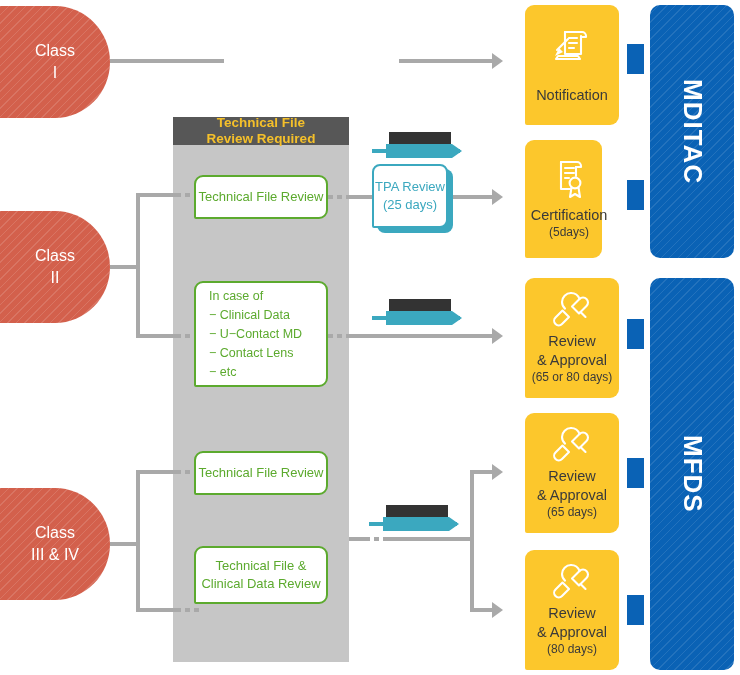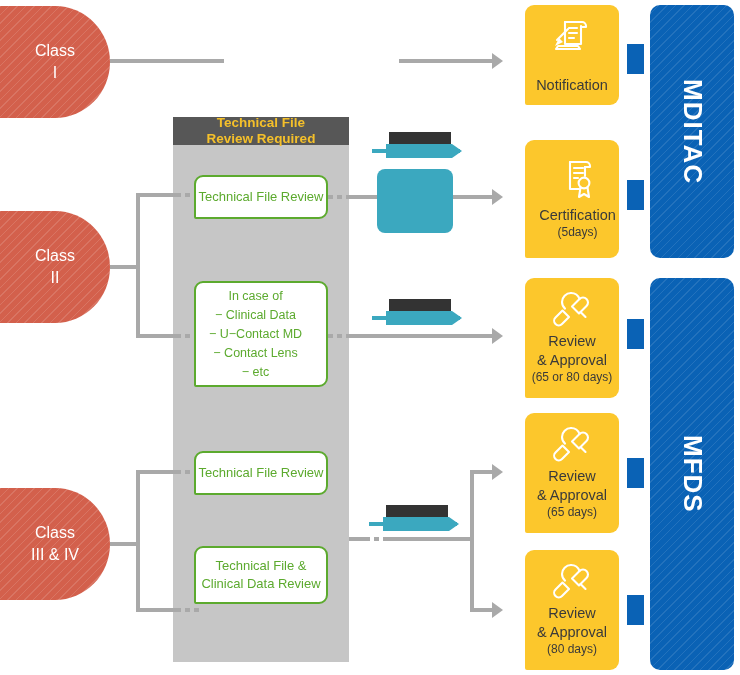--- a/index.html
+++ b/index.html
@@ -22,21 +22,21 @@
   .grey-header{position:absolute;background:#575757;display:flex;align-items:center;
       justify-content:center;text-align:center;color:#f5c02a;font-size:13.5px;
       font-weight:bold;line-height:1.2;}
 
   
   .green-box{position:absolute;background:#ffffff;border:2px solid #5caa2e;
       border-radius:9px 9px 9px 2px;display:flex;align-items:center;justify-content:center;
       color:#5caa2e;font-size:13px;text-align:center;line-height:1.35;box-sizing:border-box;}
   .green-box.thick{border-width:3px;border-radius:8px 8px 8px 2px;}
   .green-box.left{justify-content:flex-start;text-align:left;padding-left:13px;}
-  .green-box .list{font-size:12.5px;line-height:1.52;text-align:center;}
+  .green-box .list{font-size:12.5px;line-height:1.52;}
 
   
   .teal-shadow{position:absolute;background:#3ba8bf;border-radius:8px;}
   .teal-box{position:absolute;background:#ffffff;border:2px solid #3ba8bf;
       border-radius:8px 8px 8px 2px;display:flex;align-items:center;justify-content:center;
       color:#3ba8bf;font-size:13px;text-align:center;line-height:1.4;box-sizing:border-box;}
 
   
   .tarrow{position:absolute;}
   .tarrow .bar{position:absolute;background:#3ba8bf;}
@@ -134,20 +134,26 @@
   <div class="ln" style="left:350px;top:195px;width:124px;height:4px;"></div>
 
   <div class="tarrow" style="left:372px;top:132px;width:100px;height:28px;">
     <div class="blk" style="left:17px;top:0;width:62px;height:13px;"></div>
     <div class="bar" style="left:0;top:17px;width:88px;height:4px;"></div>
     <div class="bar" style="left:14px;top:12px;width:66px;height:14px;"></div>
     <div class="tip" style="left:80px;top:12px;"></div>
   </div>
 
   <div class="teal-shadow" style="left:377px;top:169px;width:76px;height:64px;"></div>
+  <div class="teal-box" style="left:372px;top:164px;width:76px;height:64px;">
+    <div>
+      <div>TPA Review</div>
+      <div>(25 days)</div>
+    </div>
+  </div>
 
   <div class="ln" style="left:453px;top:195px;width:39px;height:4px;"></div>
   <div class="atip" style="left:492px;top:189px;"></div>
 
   <div class="ln dash" style="left:328px;top:334px;width:22px;height:4px;"></div>
   <div class="ln" style="left:350px;top:334px;width:142px;height:4px;"></div>
 
   <div class="tarrow" style="left:372px;top:299px;width:100px;height:28px;">
     <div class="blk" style="left:17px;top:0;width:62px;height:13px;"></div>
     <div class="bar" style="left:0;top:17px;width:88px;height:4px;"></div>
@@ -186,36 +192,36 @@
     <div class="tip" style="left:80px;top:12px;"></div>
   </div>
 
   <div class="ln" style="left:470px;top:470px;width:4px;height:71px;"></div>
   <div class="ln" style="left:470px;top:537px;width:4px;height:71px;"></div>
   <div class="ln" style="left:470px;top:470px;width:22px;height:4px;"></div>
   <div class="ln" style="left:470px;top:608px;width:22px;height:4px;"></div>
   <div class="atip" style="left:492px;top:464px;"></div>
   <div class="atip" style="left:492px;top:602px;"></div>
 
-  <div class="ycard" style="left:525px;top:5px;width:94px;height:100px;gap:15px;">
+  <div class="ycard" style="left:525px;top:5px;width:94px;height:120px;gap:15px;">
     <div class="ico">
       <svg width="40" height="42" viewBox="0 0 40 42" fill="none" stroke="#ffffff" stroke-width="2.1" stroke-linecap="round" stroke-linejoin="round">
         <path d="M13 7 h17 a4 4 0 0 1 4 4 v1 h-5"></path>
         <path d="M13 7 v22 h16 V11"></path>
         <path d="M17 13 h8 M17 18 h8 M17 23 h5"></path>
         <path d="M5 25 L16 14"></path>
         <path d="M3 31 l4 -8 l4 4 l-8 4 z" fill="#ffffff" stroke="none"></path>
         <path d="M6 31 h20 l2 3 H4 z"></path>
       </svg>
     </div>
     <div>Notification</div>
   </div>
   <div class="btab" style="left:627px;top:44px;width:17px;height:30px;"></div>
 
-  <div class="ycard" style="left:525px;top:140px;width:94px;height:118px;padding-left:11px;">
+  <div class="ycard" style="left:525px;top:140px;width:77px;height:118px;padding-left:11px;">
     <div class="ico">
       <svg width="40" height="44" viewBox="0 0 40 44" fill="none" stroke="#ffffff" stroke-width="2.1" stroke-linecap="round" stroke-linejoin="round">
         <path d="M12 4 h16 a4 4 0 0 1 4 4 v1 h-5"></path>
         <path d="M12 4 v27 h9"></path>
         <path d="M27 9 v9"></path>
         <path d="M16 10 h9 M16 15 h9 M16 20 h4"></path>
         <circle cx="26" cy="25" r="5.4"></circle>
         <path d="M22.5 29.5 L21 39 l5 -3 l5 3 l-1.5 -9.5"></path>
       </svg>
     </div>

